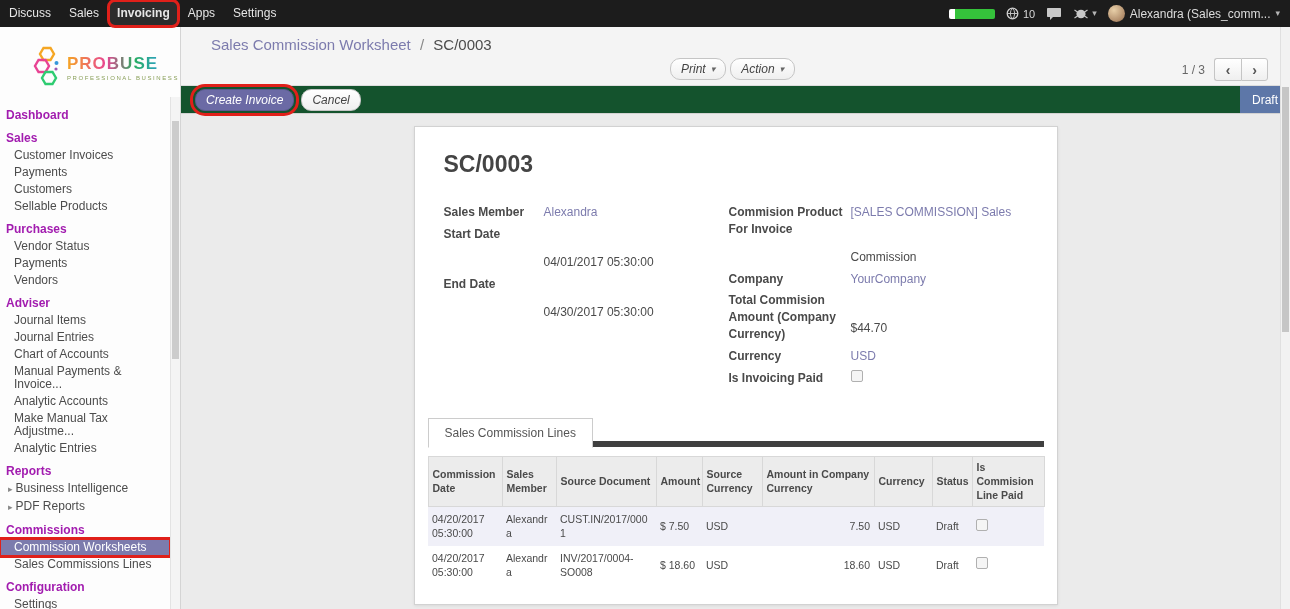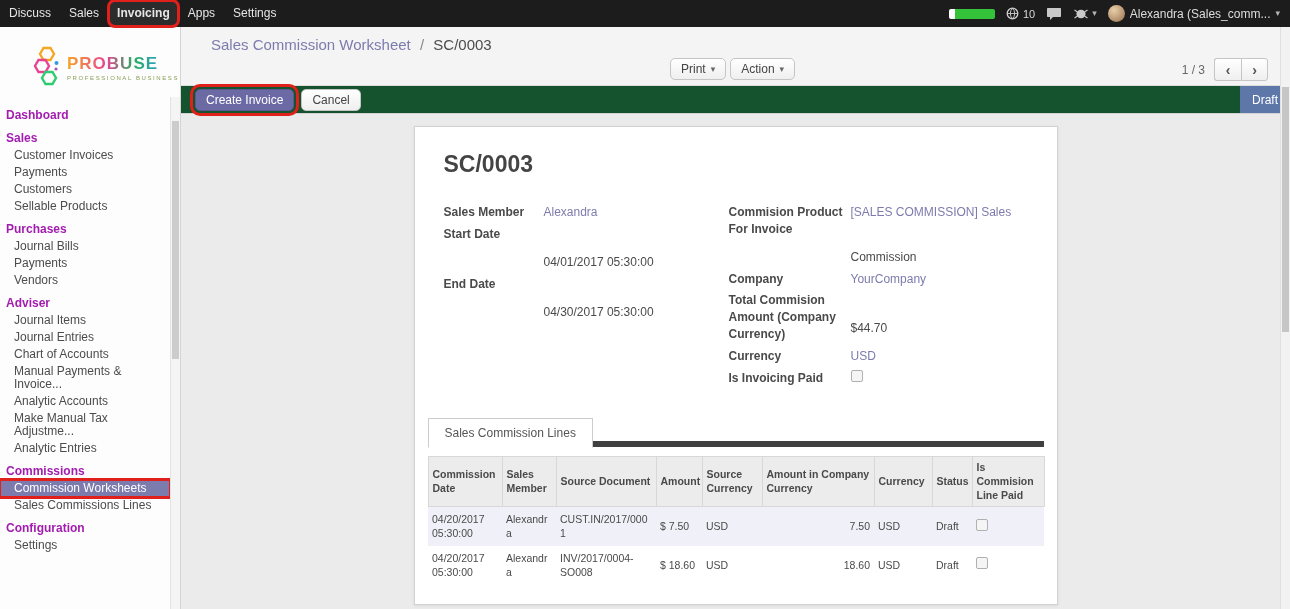--- a/index.html
+++ b/index.html
@@ -47,21 +47,21 @@
   
   .main { position:absolute; top:27px; left:181px; right:0; bottom:0; }
   .control-panel { background:#f4f4f4; padding:9px 14px 0 30px; height:58px; }
   .breadcrumb { font-size:15px; }
   .bc-link { color:#7c7bad; cursor:pointer; }
   .bc-sep { color:#888; margin:0 5px; }
   .bc-current { color:#4c4c4c; }
   .cp-row2 { position:relative; height:28px; margin-top:5px; }
   .cp-buttons { position:absolute; left:459px; top:0; display:flex; gap:4px; }
   .btn { font-size:12px; color:#444; background:linear-gradient(#ffffff,#efefef); border:1px solid #c5c5c5;
-         border-radius:5px; padding:3px 10px; cursor:pointer; display:inline-flex; align-items:center; gap:5px; }
+         border-radius:10px; padding:3px 10px; cursor:pointer; display:inline-flex; align-items:center; gap:5px;font-style:italic; }
   .pager { position:absolute; right:8px; top:0; display:flex; align-items:center; gap:9px; }
   .pager-text { font-size:12px; color:#666; }
   .pager-btns { display:flex; }
   .pager-btn { width:27px; height:23px; background:linear-gradient(#ffffff,#efefef); border:1px solid #c5c5c5;
                font-size:14px; color:#555; cursor:pointer; display:flex; align-items:center; justify-content:center; }
   .pager-btn.prev { border-radius:3px 0 0 3px; border-right:none; }
   .pager-btn.next { border-radius:0 3px 3px 0; }
   .chev-l::before { content:"‹"; font-weight:bold; }
   .chev-r::before { content:"›"; font-weight:bold; }
 
@@ -171,33 +171,38 @@
     </div>
     <div class="side-section">
       <div class="side-title">Sales</div>
       <a class="side-item">Customer Invoices</a>
       <a class="side-item">Payments</a>
       <a class="side-item">Customers</a>
       <a class="side-item">Sellable Products</a>
     </div>
     <div class="side-section">
       <div class="side-title">Purchases</div>
-      <a class="side-item">Journal Bills</a>
+      <a class="side-item">Vendor Status</a>
       <a class="side-item">Payments</a>
       <a class="side-item">Vendors</a>
     </div>
     <div class="side-section">
       <div class="side-title">Adviser</div>
       <a class="side-item">Journal Items</a>
       <a class="side-item">Journal Entries</a>
       <a class="side-item">Chart of Accounts</a>
       <a class="side-item">Manual Payments &amp; Invoice...</a>
       <a class="side-item">Analytic Accounts</a>
       <a class="side-item">Make Manual Tax Adjustme...</a>
       <a class="side-item">Analytic Entries</a>
+    </div>
+    <div class="side-section">
+      <div class="side-title">Reports</div>
+      <a class="side-item" style="padding-left:8px;"><span class="tri"></span><span>Business Intelligence</span></a>
+      <a class="side-item" style="padding-left:8px;"><span class="tri"></span><span>PDF Reports</span></a>
     </div>
     <div class="side-section">
       <div class="side-title">Commissions</div>
       <a class="side-item selected annot-side">Commission Worksheets</a>
       <a class="side-item">Sales Commissions Lines</a>
     </div>
     <div class="side-section">
       <div class="side-title">Configuration</div>
       <a class="side-item">Settings</a>
 

